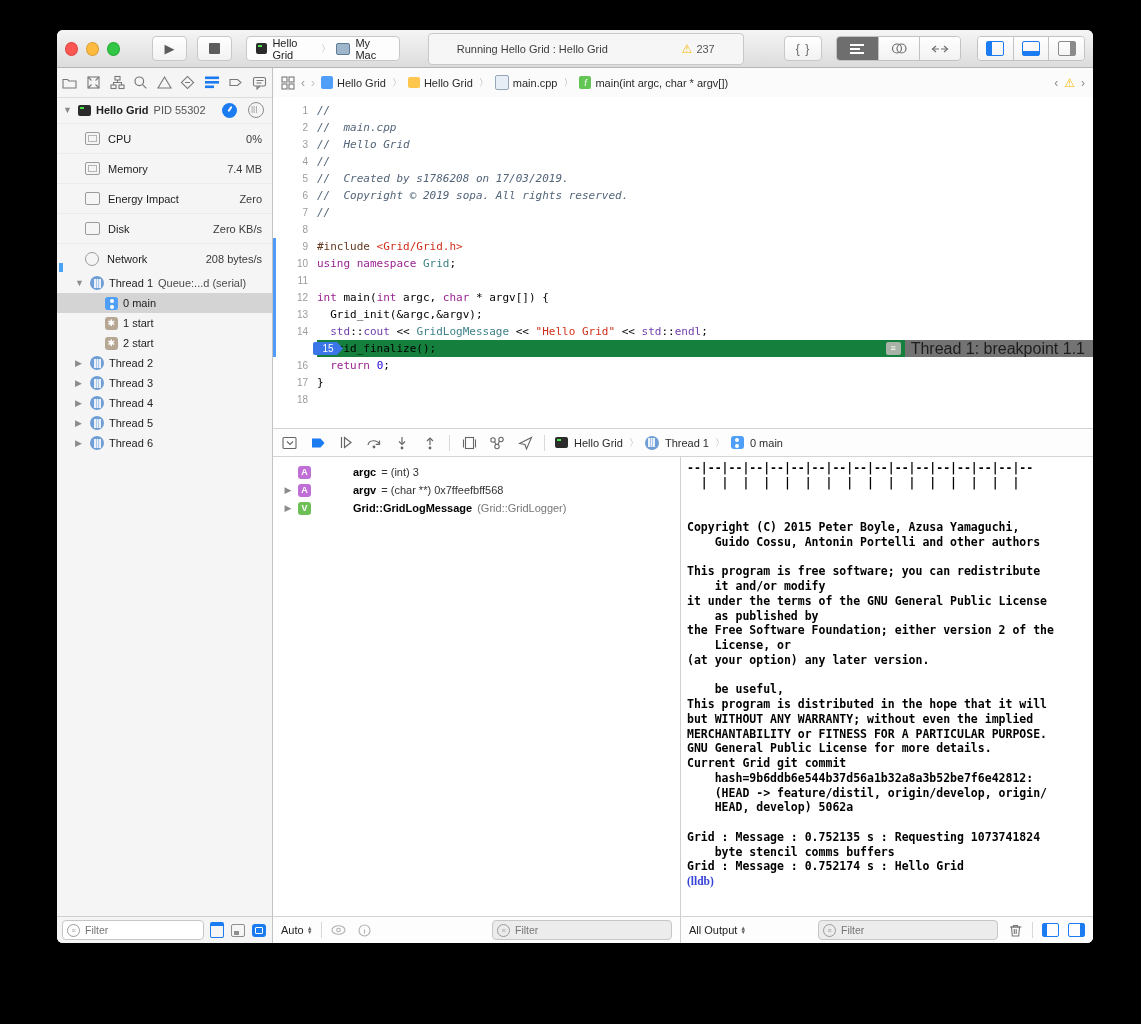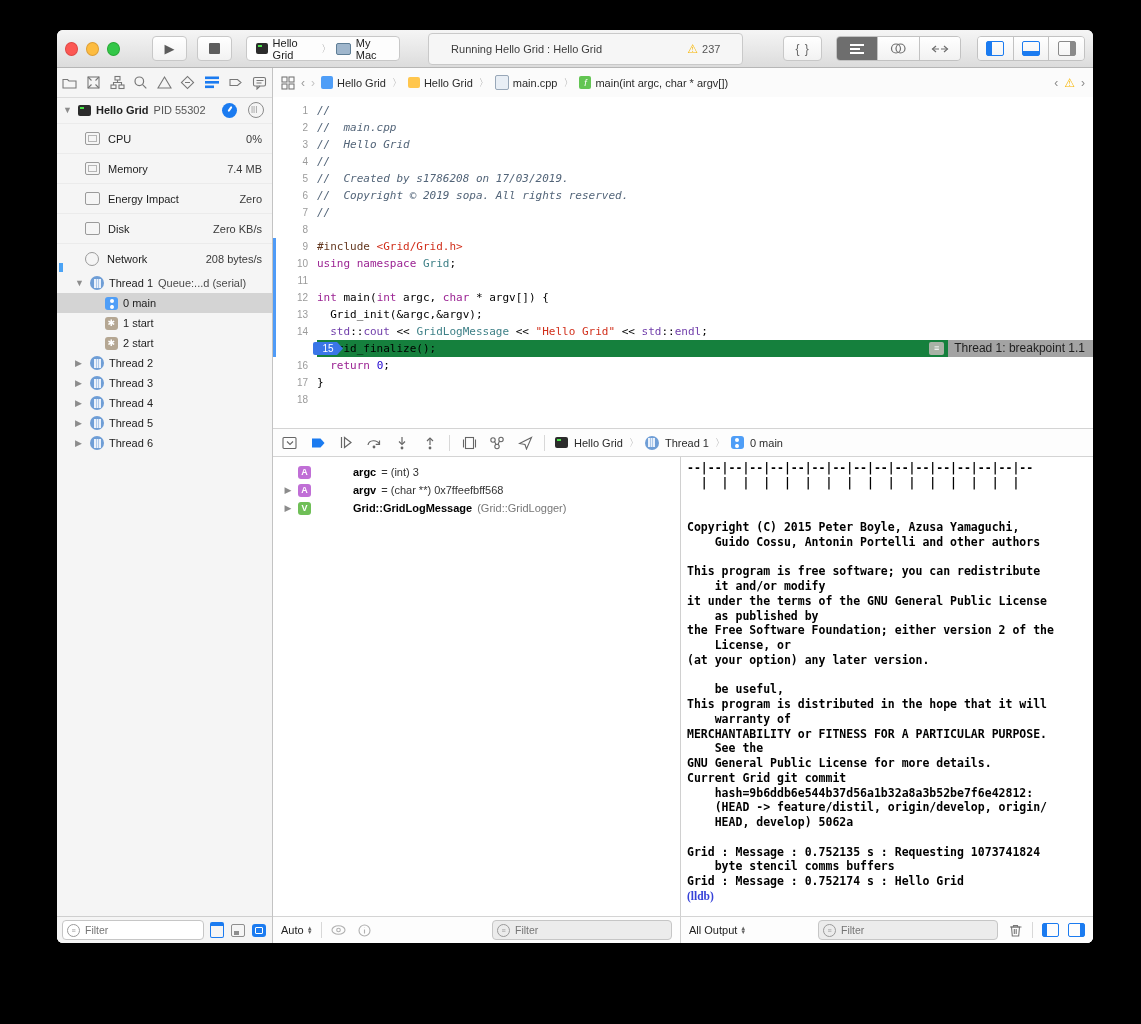--- a/index.html
+++ b/index.html
@@ -19,21 +19,21 @@
   .run{width:36px;margin-left:24px;font-size:13px;}
   .stop{width:36px;margin-left:10px;}
   .stop .sq{width:11px;height:11px;background:#5c5c5c;border-radius:1px;}
   .scheme{margin-left:14px;height:23px;border:1px solid #c8c8c8;background:#fdfdfd;border-radius:4px;
     display:flex;align-items:center;padding:0 9px;font-size:11px;color:#222;gap:5px;}
   .mini-app{width:13px;height:11px;background:#2b2b2b;border-radius:2px;position:relative;}
   .mini-app:after{content:"";position:absolute;left:2px;top:2px;width:4px;height:2px;background:#4be34b;}
   .mini-mac{width:14px;height:10px;background:#9fb6cc;border:1px solid #5f7econtentarea89;border:1px solid #5f7e96;border-radius:2px;position:relative;}
   .crumb-sep{color:#9a9a9a;font-size:10px;}
   .activity{margin-left:28px;width:340px;height:32px;background:#f6f6f6;border:1px solid #c9c9c9;
-    border-radius:4px;display:flex;align-items:center;font-size:11px;color:#3c3c3c;padding:0 22px;box-sizing:border-box;}
+    border-radius:4px;display:flex;align-items:center;font-size:11px;color:#3c3c3c;padding:0 28px;box-sizing:border-box;}
   .activity .status{flex:1;}
   .warn-badge{display:flex;align-items:center;gap:4px;color:#555;font-size:11px;}
   .warn-tri{color:#f7b500;font-size:12px;}
   .lib-btn{margin-left:40px;width:40px;font-size:12px;color:#666;letter-spacing:1px;}
   .seg{margin-left:14px;display:flex;height:23px;border:1px solid #c2c2c2;border-radius:4px;overflow:hidden;}
   .seg .s{width:44px;display:flex;align-items:center;justify-content:center;background:linear-gradient(#fff,#f2f2f2);border-right:1px solid #c2c2c2;}
   .seg .s:last-child{border-right:none;}
   .seg .s.sel{background:#6e6e6e;}
   .panels{margin-left:16px;display:flex;height:23px;border:1px solid #c2c2c2;border-radius:4px;overflow:hidden;}
   .panels .p{width:38px;display:flex;align-items:center;justify-content:center;background:linear-gradient(#fff,#f2f2f2);border-right:1px solid #c2c2c2;}
@@ -121,21 +121,21 @@
   .tok-str{color:#d12f1b;}
   .tok-pre{color:#643820;}
   .tok-typ{color:#3e8087;}
   .tok-lib{color:#703daa;}
   .tok-num{color:#1c00cf;}
   .tok-pl{color:#000;}
   .annotation{position:absolute;right:0;top:0;height:17px;display:flex;align-items:center;gap:4px;
     font-family:"Liberation Sans",sans-serif;}
   .ann-icon{width:15px;height:13px;background:#a9b2a6;color:#fff;border-radius:2px;font-size:9px;
     display:flex;align-items:center;justify-content:center;}
-  .ann-label{background:#a3a3a3;height:17px;line-height:17px;padding:0 8px 0 6px;font-size:12px;color:#1e1e1e;}
+  .ann-label{background:#737373;height:17px;line-height:17px;padding:0 8px 0 6px;font-size:16px;color:#1e1e1e;}
   
   .debugbar{position:absolute;top:360px;left:0;right:0;height:29px;border-top:1px solid #d4d4d4;
     border-bottom:1px solid #d4d4d4;background:#fdfdfd;display:flex;align-items:center;padding:0 8px;gap:10px;
     font-size:11px;color:#2b2b2b;box-sizing:border-box;}
   .dbicon{width:18px;height:16px;display:flex;align-items:center;justify-content:center;}
   .vsep{width:1px;height:16px;background:#d8d8d8;}
   .db-crumbs{display:flex;align-items:center;gap:6px;}
   
   .debug-content{position:absolute;top:389px;left:0;right:0;height:459px;background:#fff;overflow:hidden;}
   .vars-pane{position:absolute;left:0;top:0;bottom:0;width:407px;overflow:hidden;padding-top:6px;box-sizing:border-box;}
@@ -598,23 +598,22 @@
           <div class="cline">This program is free software; you can redistribute</div>
           <div class="cline">    it and/or modify</div>
           <div class="cline">it under the terms of the GNU General Public License</div>
           <div class="cline">    as published by</div>
           <div class="cline">the Free Software Foundation; either version 2 of the</div>
           <div class="cline">    License, or</div>
           <div class="cline">(at your option) any later version.</div>
           <div class="cline"></div>
           <div class="cline">    be useful,</div>
           <div class="cline">This program is distributed in the hope that it will</div>
-          <div class="cline">    warranty of</div>
+          <div class="cline">but WITHOUT ANY WARRANTY; without even the implied</div>
           <div class="cline">MERCHANTABILITY or FITNESS FOR A PARTICULAR PURPOSE.</div>
-          <div class="cline">    See the</div>
           <div class="cline">GNU General Public License for more details.</div>
           <div class="cline">Current Grid git commit</div>
           <div class="cline">    hash=9b6ddb6e544b37d56a1b32a8a3b52be7f6e42812:</div>
           <div class="cline">    (HEAD -&gt; feature/distil, origin/develop, origin/</div>
           <div class="cline">    HEAD, develop) 5062a</div>
           <div class="cline"></div>
           <div class="cline">Grid : Message : 0.752135 s : Requesting 1073741824</div>
           <div class="cline">    byte stencil comms buffers</div>
           <div class="cline">Grid : Message : 0.752174 s : Hello Grid</div>
           <div class="cline prompt">(lldb)</div>

